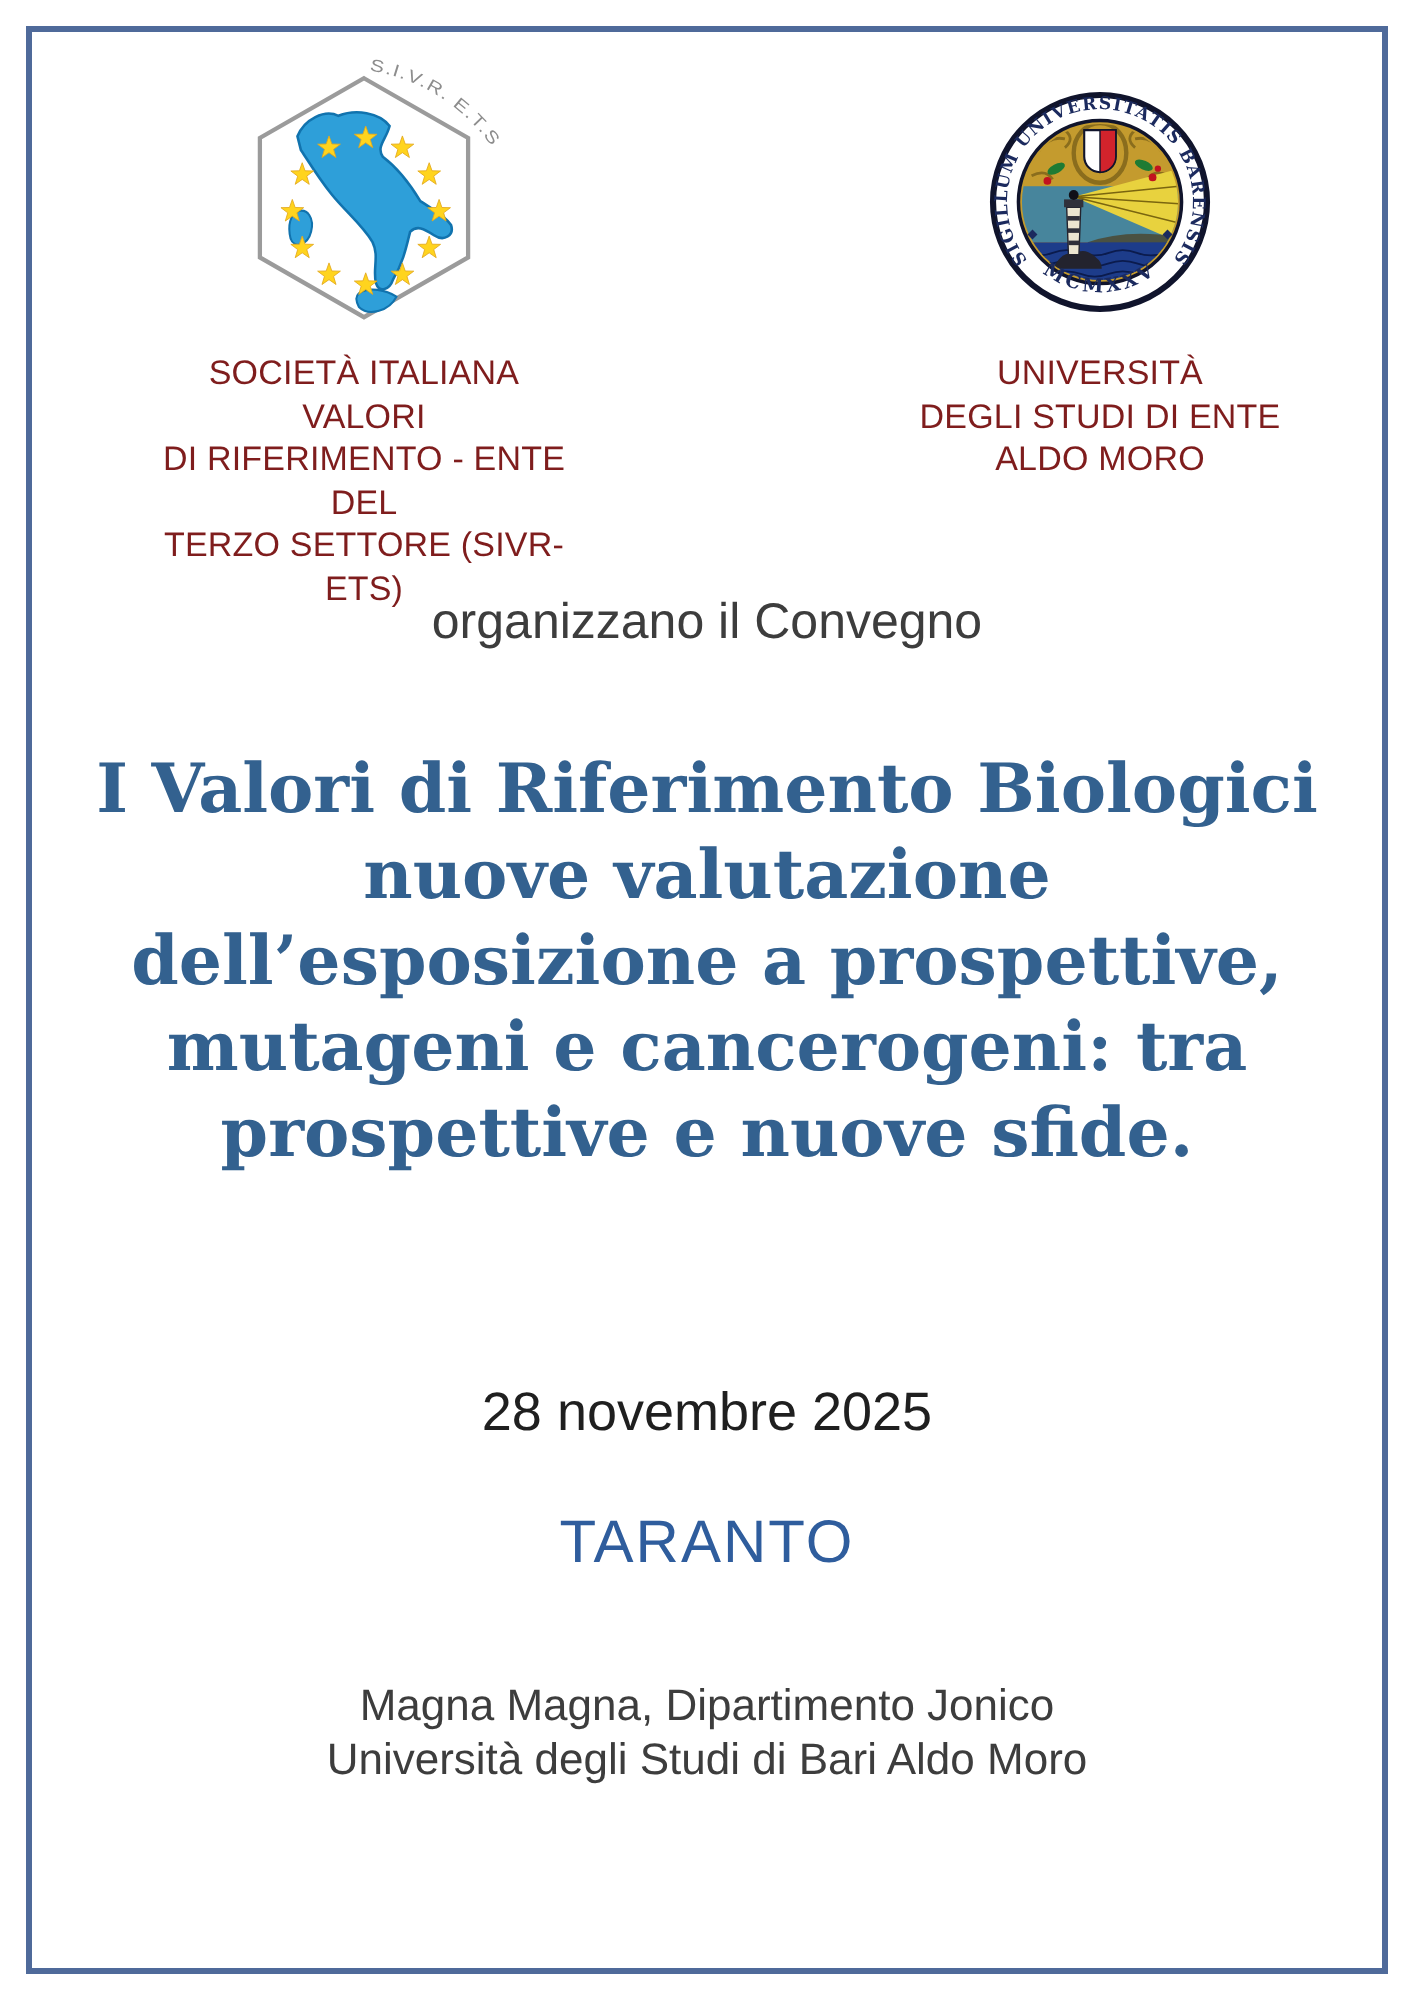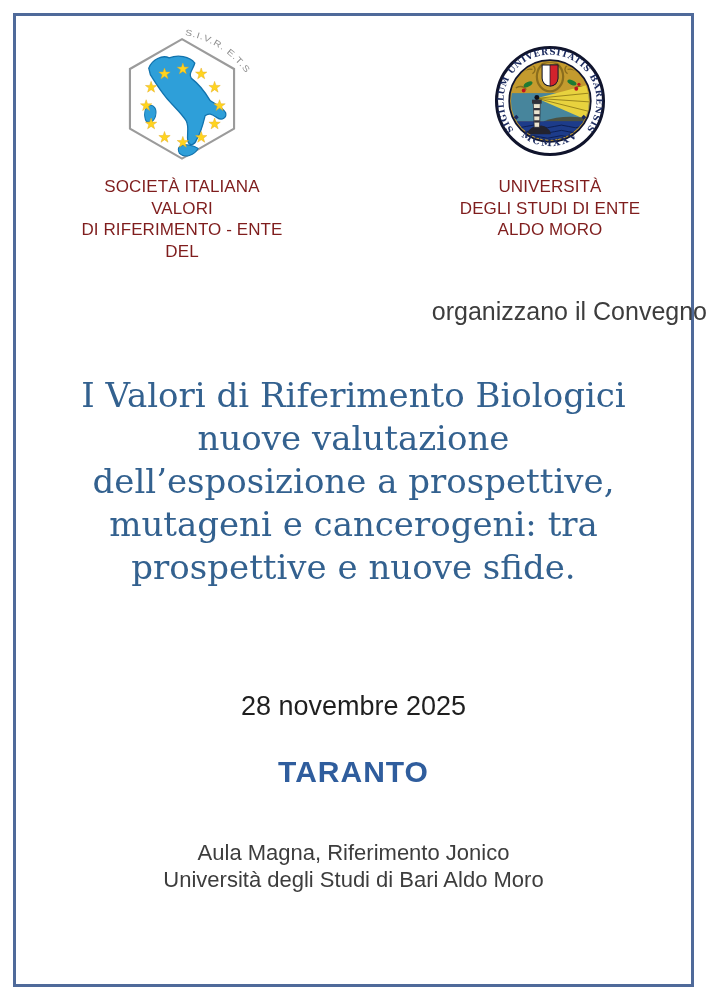--- a/index.html
+++ b/index.html
@@ -6,29 +6,29 @@
   body{width:707px;height:1000px;font-family:"Liberation Sans",sans-serif;}
   .poster{position:relative;width:707px;height:1000px;background:#ffffff;overflow:hidden;}
   .frame{position:absolute;inset:13px;border:3px solid #4f6a9a;pointer-events:none;}
   .org{position:absolute;text-align:center;}
   .org-left{left:72px;top:34px;width:220px;}
   .org-right{left:440px;top:44px;width:220px;}
   .org svg{display:block;margin:0 auto;overflow:visible;}
   .caption{font-size:17px;line-height:21.5px;color:#7f1d1d;letter-spacing:.1px;}
   .org-left .caption{margin-top:14px;}
   .org-right .caption{margin-top:18px;}
-  .intro{position:absolute;top:297px;left:0;width:100%;margin:0;text-align:right;
+  .intro{position:absolute;top:297px;left:0;width:100%;margin:0;text-align:center;
          font-size:25px;color:#3d3d3d;}
   .title{position:absolute;top:374px;left:0;width:100%;margin:0;text-align:center;
-         font-family:"DejaVu Serif","Liberation Serif",serif;font-weight:normal;
+         font-family:"DejaVu Serif","Liberation Serif",serif;font-weight:bold;
          font-size:34px;line-height:43px;color:#33618f;}
   .date{position:absolute;top:691px;left:0;width:100%;margin:0;text-align:center;
         font-size:27px;color:#1f1f1f;}
   .city{position:absolute;top:755px;left:0;width:100%;margin:0;text-align:center;
-        font-size:30px;font-weight:bold;letter-spacing:1px;color:#2f5d9d;}
+        font-size:30px;font-weight:normal;letter-spacing:1px;color:#2f5d9d;}
   .venue{position:absolute;top:839px;left:0;width:100%;margin:0;text-align:center;
          font-size:22px;line-height:27px;color:#3d3d3d;}
   .ring-text{font-family:"DejaVu Serif",serif;font-weight:bold;font-size:10px;
              letter-spacing:.8px;fill:#1b2a5e;}
   .ring-year{font-family:"DejaVu Serif",serif;font-weight:bold;font-size:11px;
              letter-spacing:2px;fill:#1b2a5e;}
   .sivr-arc-text{font-size:10px;letter-spacing:.8px;fill:#8d8d8d;}
 </style>
 </head>
 <body>
@@ -69,20 +69,21 @@
         <use href="#euStar" x="113.2" y="62.5"></use>
       </g>
 
       <text class="sivr-arc-text">
         <textPath href="#sivrArc" startOffset="2" textLength="92" lengthAdjust="spacingAndGlyphs">S.I.V.R. E.T.S.</textPath>
       </text>
     </svg>
     <div class="caption">
       <div>SOCIETÀ ITALIANA VALORI</div>
       <div>DI RIFERIMENTO - ENTE DEL</div>
+      <div>TERZO SETTORE (SIVR-ETS)</div>
     </div>
   </div>
 
   <div class="org org-right">
     <svg width="114" height="114" viewBox="0 0 130 130" aria-hidden="true">
       <defs>
         <path id="sealArcTop" d="M 27.5 102.5 A 53 53 0 1 1 102.5 102.5" fill="none"></path>
         <path id="sealArcBottom" d="M 13.4 75.5 A 53 53 0 0 0 116.6 75.5" fill="none"></path>
         <clipPath id="sealInner">
             <circle cx="65" cy="65" r="44.5"></circle>
@@ -166,16 +167,16 @@
     <div>nuove valutazione</div>
     <div>dell’esposizione a prospettive,</div>
     <div>mutageni e cancerogeni: tra</div>
     <div>prospettive e nuove sfide.</div>
   </h1>
 
   <p class="date">28 novembre 2025</p>
   <p class="city">TARANTO</p>
 
   <div class="venue">
-    <div>Aula Magna, Riferimento Jonico</div>
+    <div>Magna Magna, Dipartimento Jonico</div>
     <div>Università degli Studi di Bari Aldo Moro</div>
   </div>
 </div>
 
 </body></html>

